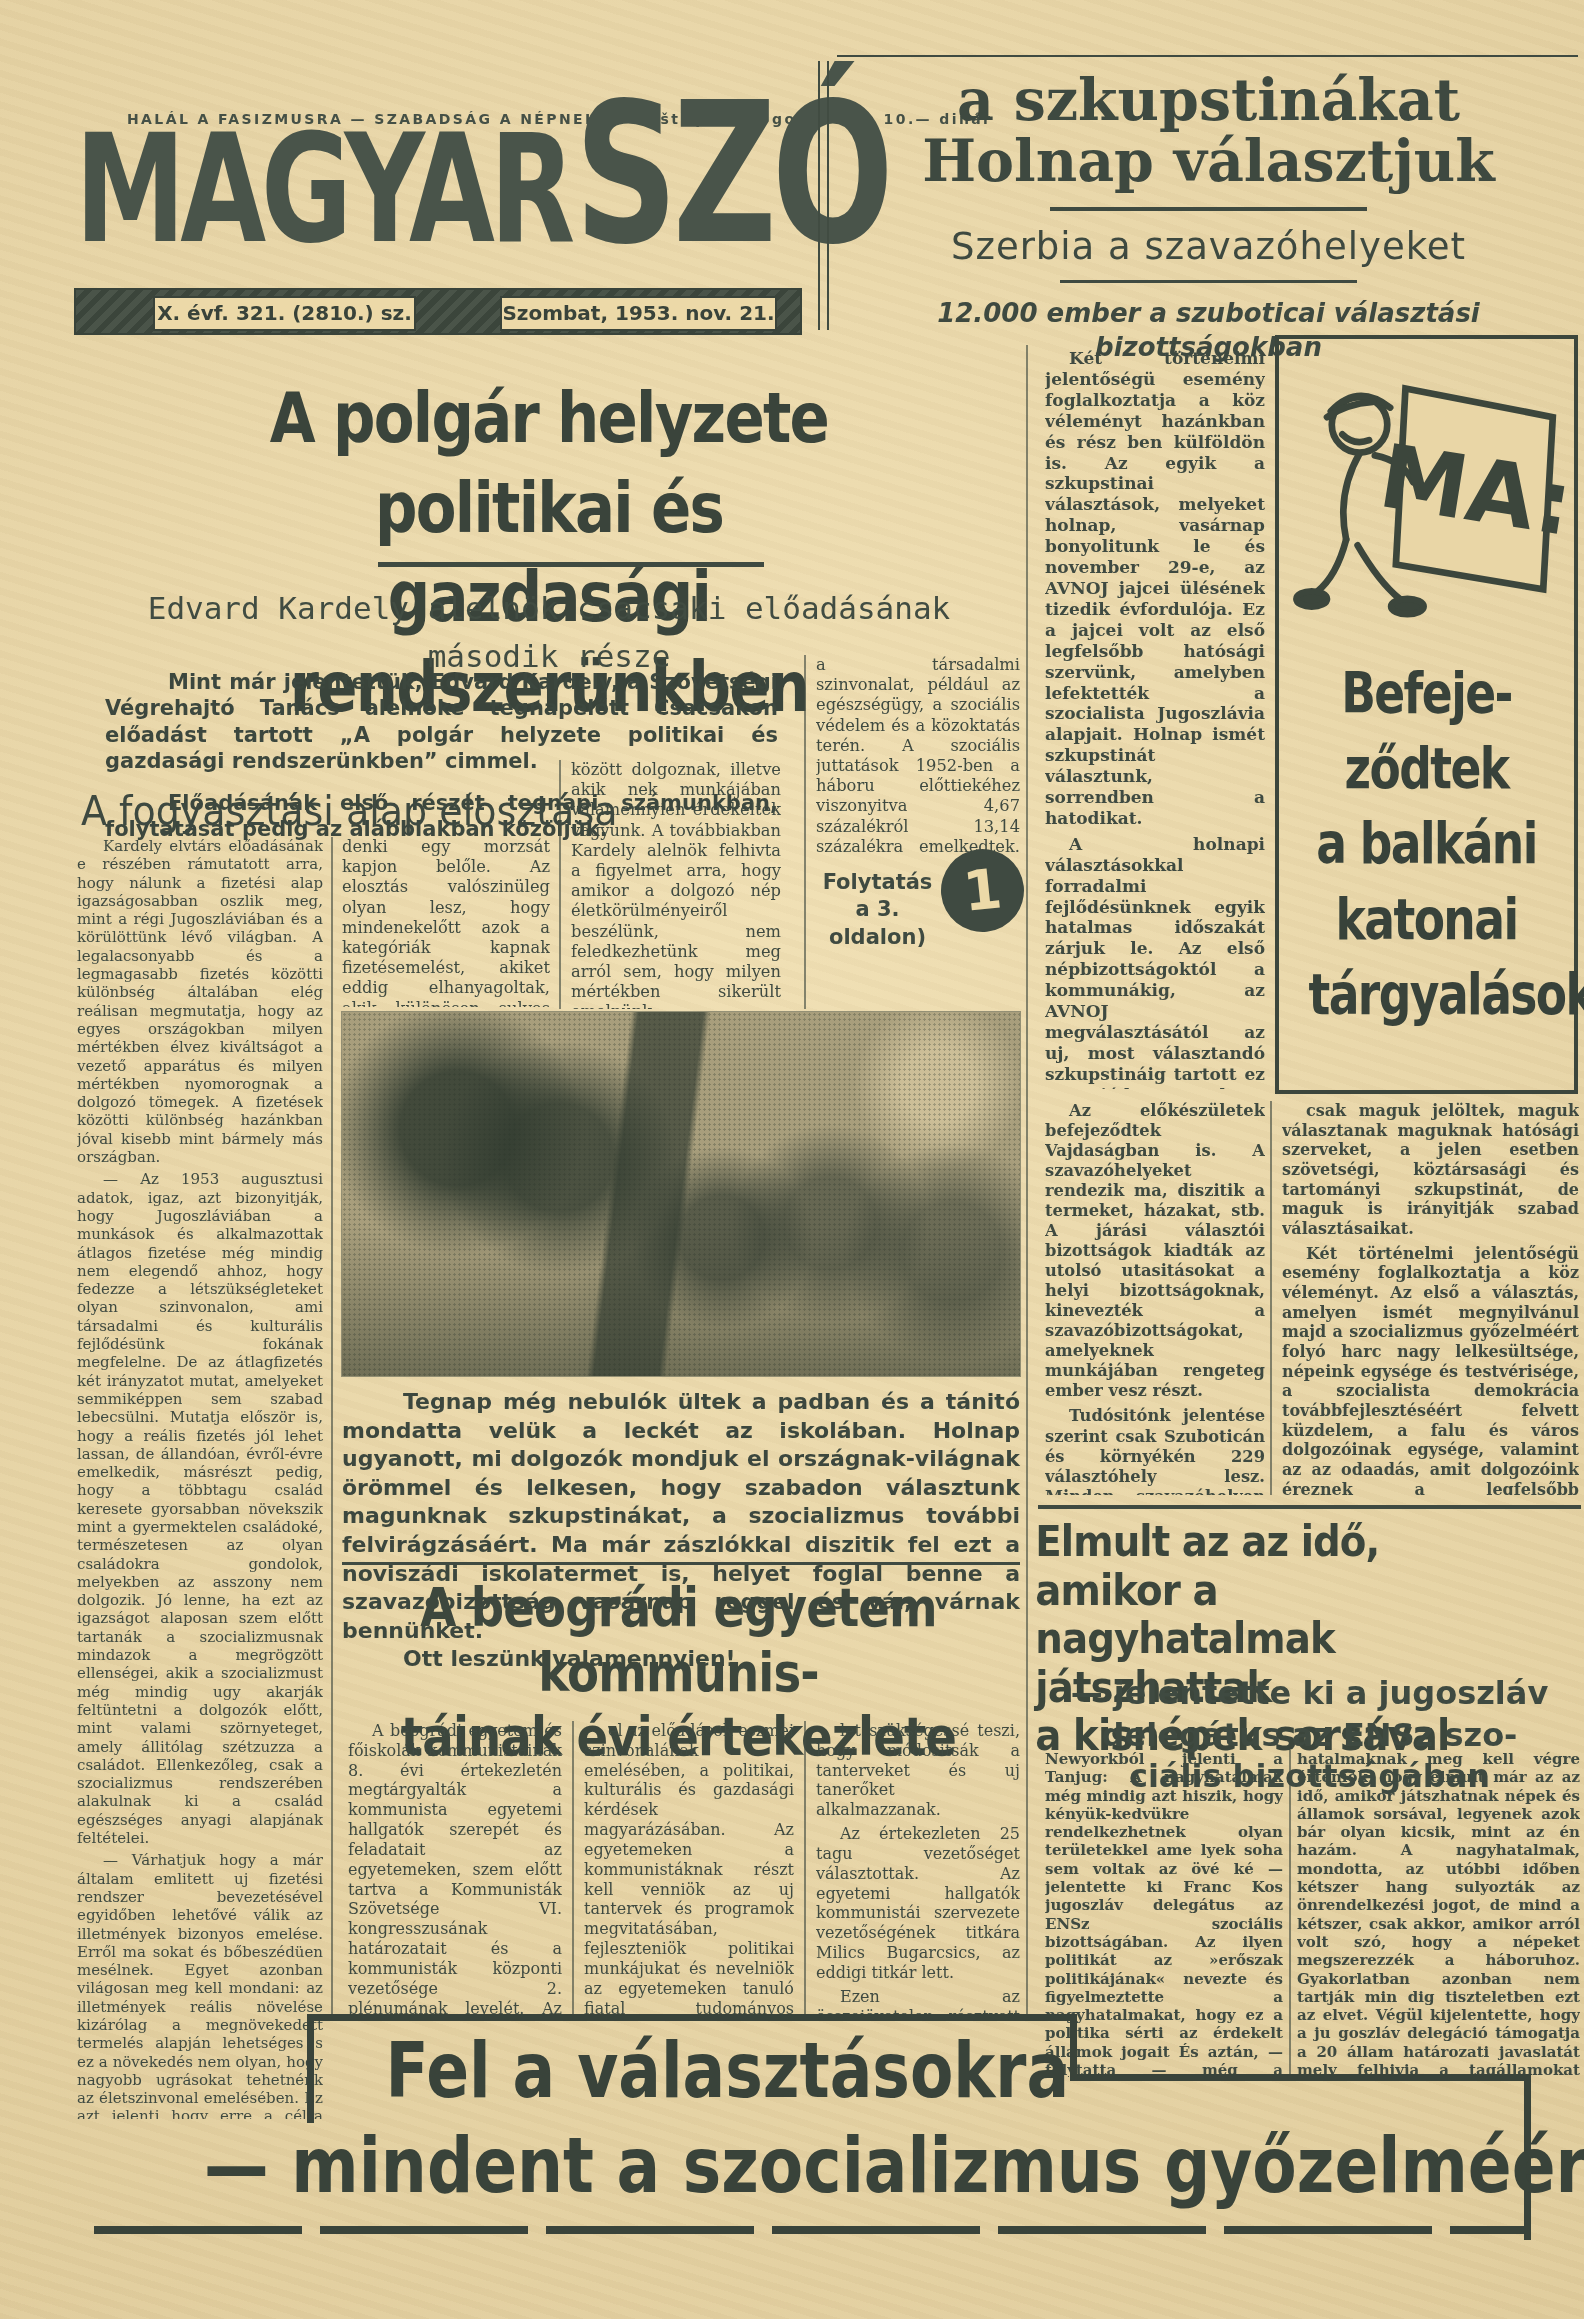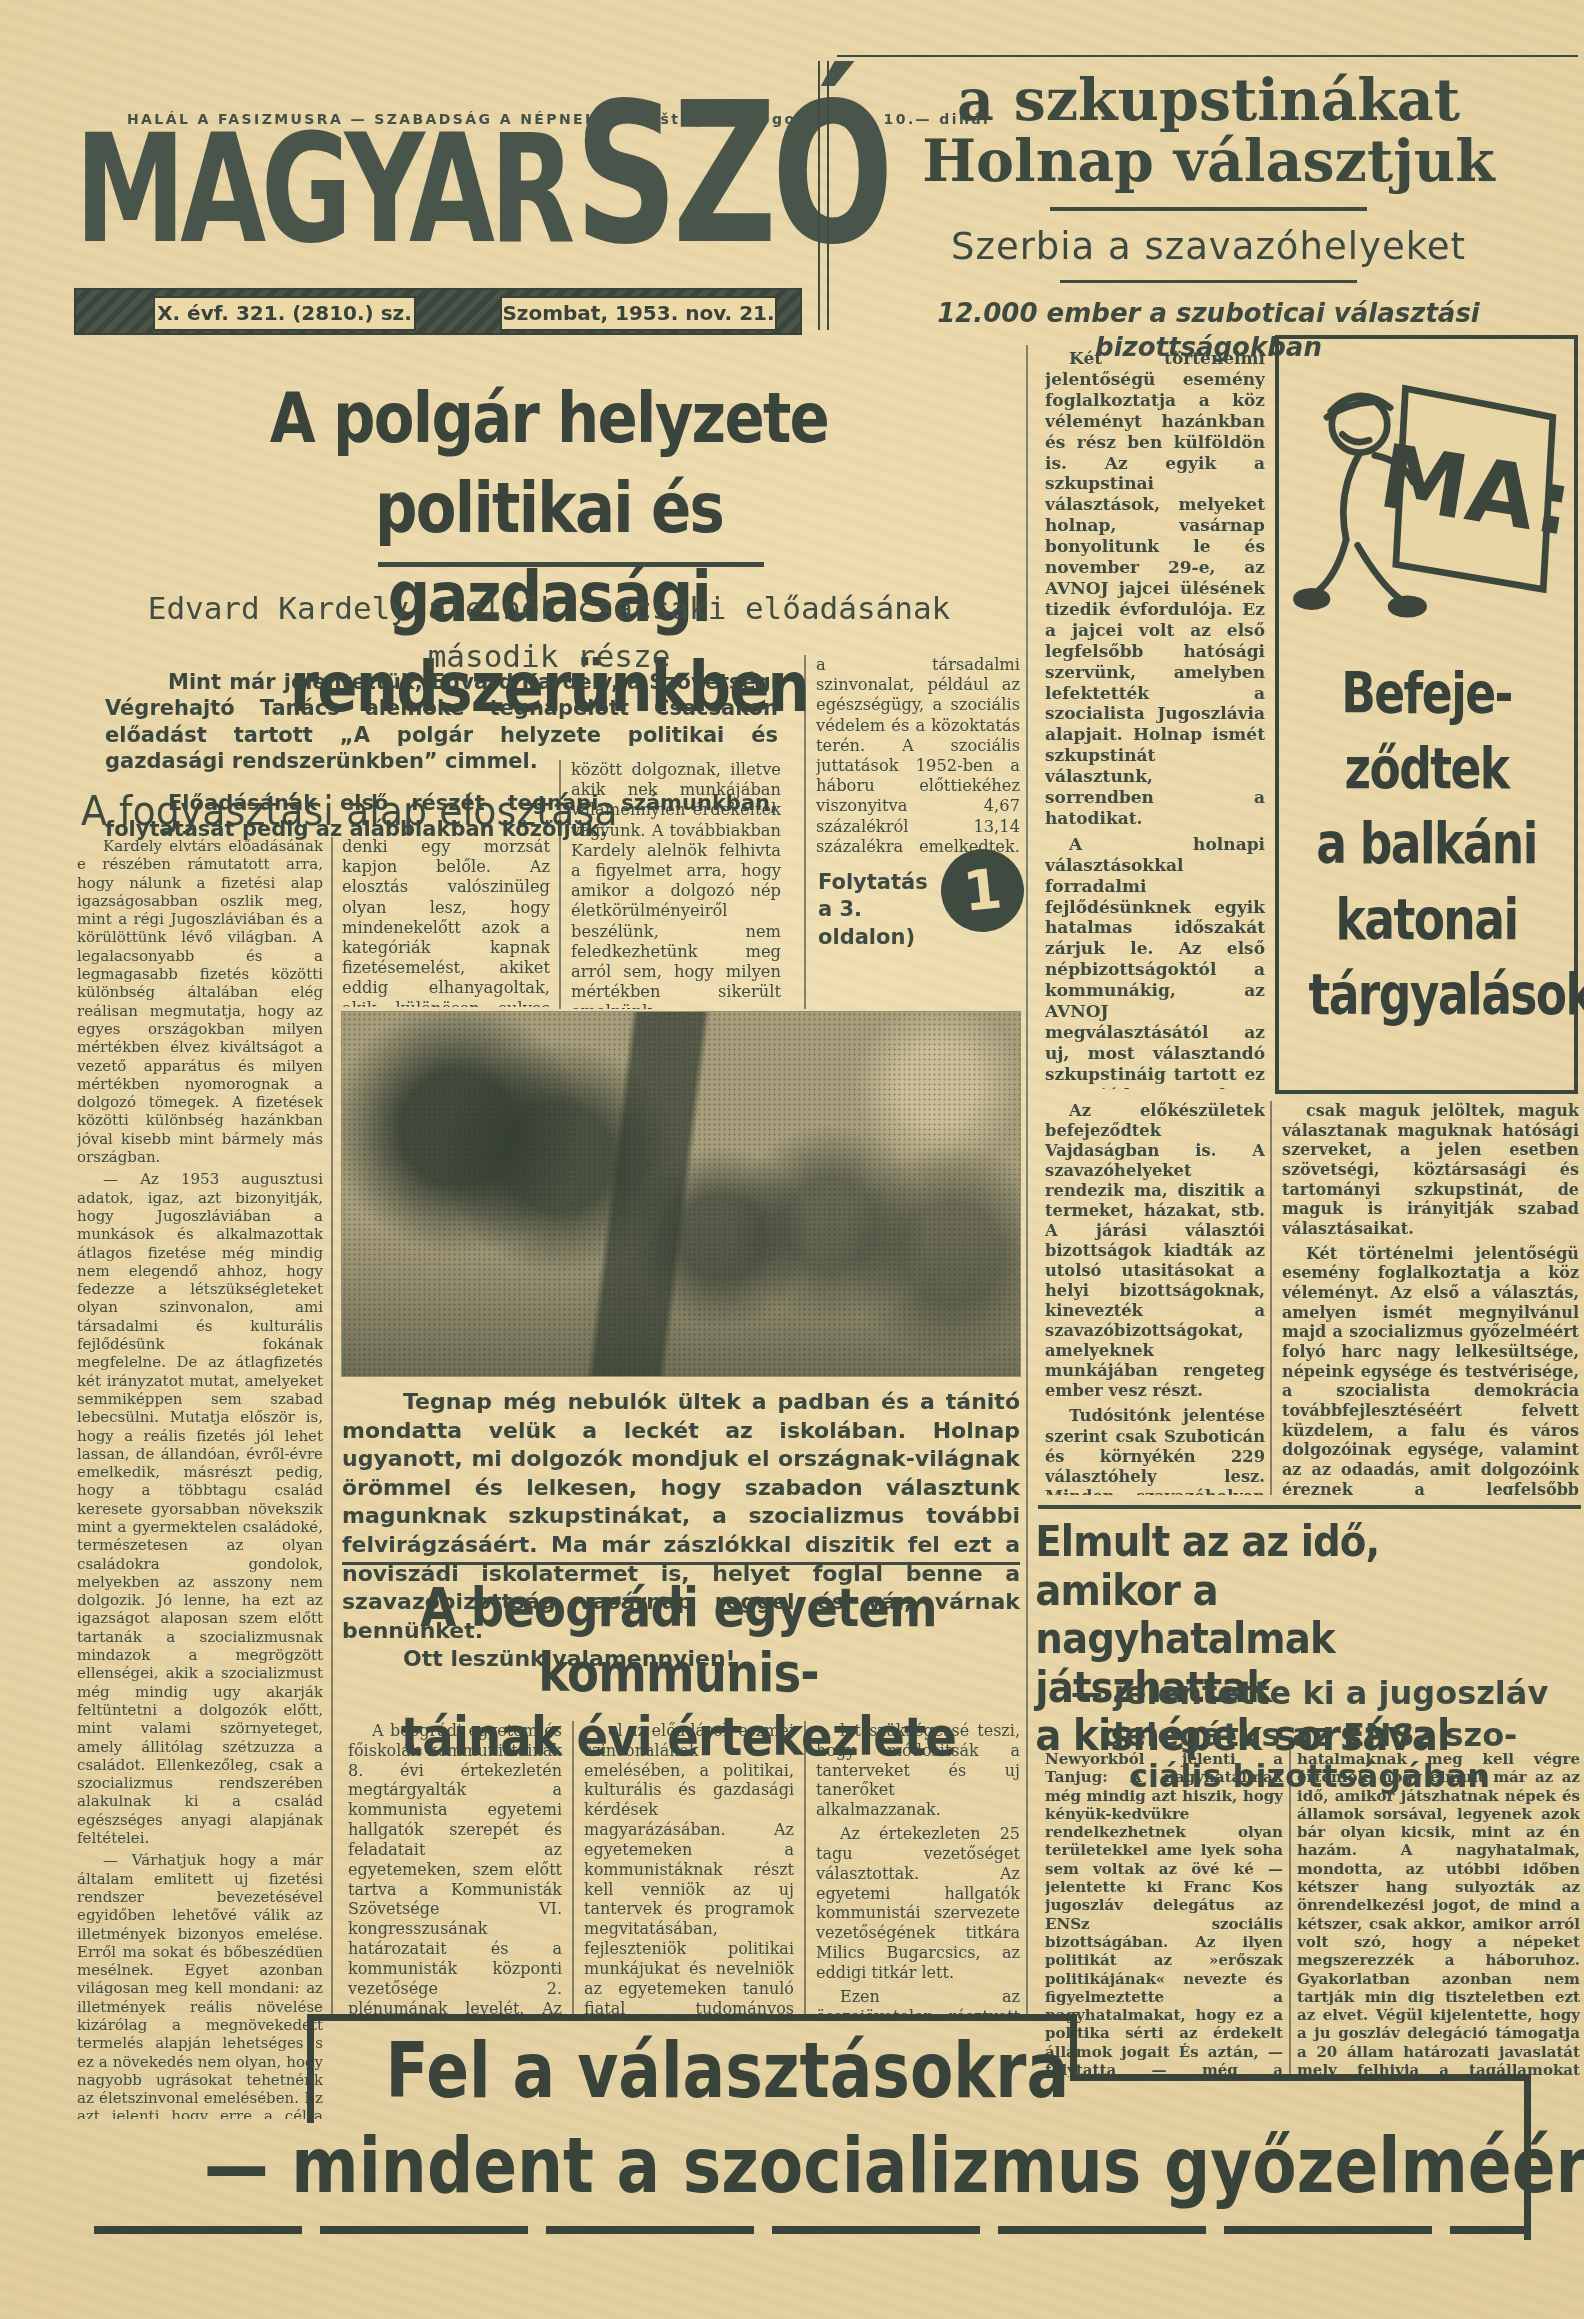--- a/index.html
+++ b/index.html
@@ -43,21 +43,21 @@
   .mh div{font-family:"DejaVu Sans",sans-serif;font-weight:bold;font-size:69px;line-height:1.3;
     transform:scaleX(.86);transform-origin:center;letter-spacing:-2px;}
   .mh-rule{left:378px;top:562px;width:386px;height:5px;}
   .msub{left:74px;top:584px;width:950px;text-align:center;font-family:"DejaVu Sans Mono",monospace;
     font-size:31px;line-height:1.55;color:#414c42;}
   .lead{left:89px;top:653px;width:705px;font-family:"DejaVu Sans",sans-serif;font-weight:bold;
     font-size:21px;line-height:1.25;text-align:justify;color:#3c473e;}
   .lead p{margin:16px;text-indent:63px;}
   .smallcol{font-size:16.3px;line-height:1.24;text-align:justify;overflow:hidden;}
   .c4{left:816px;top:655px;width:204px;height:203px;}
-  .folyt{left:818px;top:869px;width:119px;text-align:left;font-family:"DejaVu Sans",sans-serif;
+  .folyt{left:818px;top:869px;width:119px;text-align:center;font-family:"DejaVu Sans",sans-serif;
     font-weight:bold;font-size:21px;line-height:1.3;}
   .badge{left:941px;top:849px;width:83px;height:83px;border-radius:50%;background:#3f4a41;
     color:#ecd9a8;font-family:"DejaVu Sans",sans-serif;font-weight:bold;font-size:55px;
     line-height:83px;text-align:center;transform:rotate(-6deg);}
   .sechead{left:81px;top:788px;width:495px;font-family:"DejaVu Sans",sans-serif;font-size:40px;
     font-weight:400;transform:scaleX(.95);transform-origin:left;white-space:nowrap;color:#3e4940;}
   .c3{left:571px;top:760px;width:210px;height:249px;}
   .c2{left:342px;top:837px;width:208px;height:170px;}
   .c1{left:77px;top:837px;width:246px;height:1282px;font-size:15px;line-height:1.22;
     text-align:justify;overflow:hidden;}

